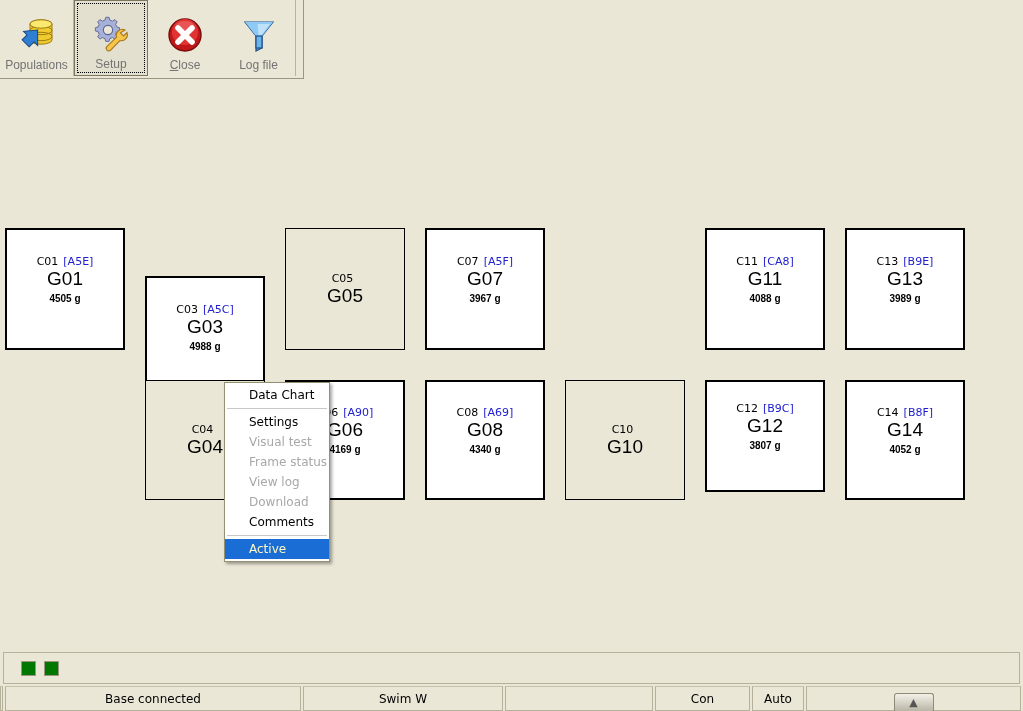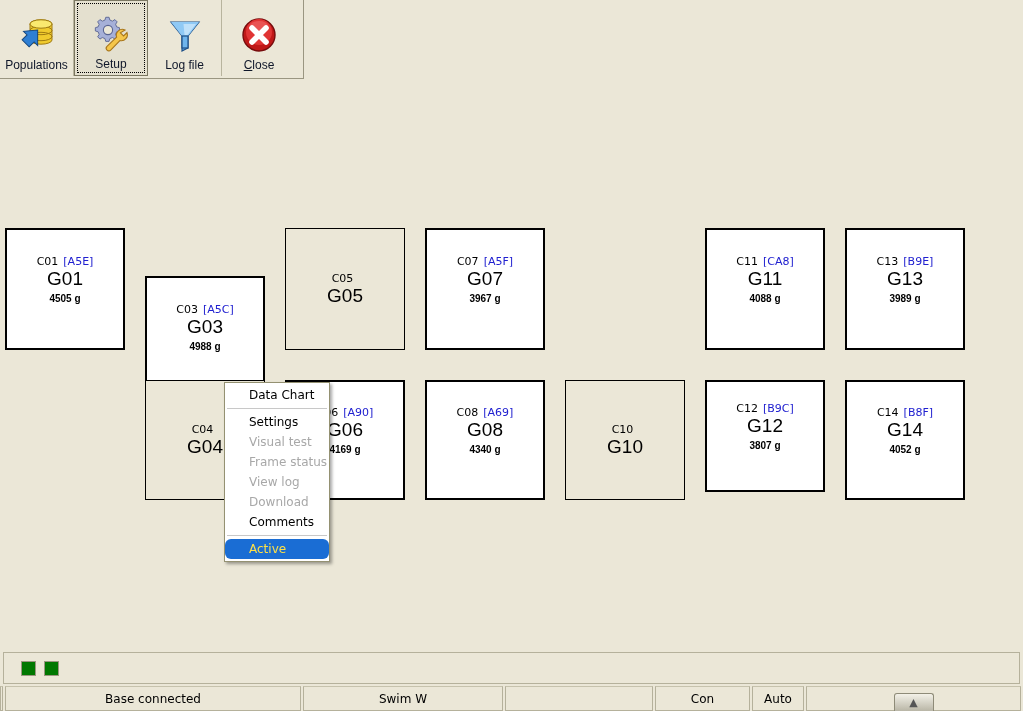--- a/index.html
+++ b/index.html
@@ -54,21 +54,21 @@
     pointer-events: none;
   }
   .tb-icon {
     width: 40px;
     height: 40px;
     margin-bottom: 4px;
     display: block;
   }
   .tb-label {
     font-size: 12px;
-    color: #0f172a;
+    color: #737373;
     line-height: 13px;
     white-space: nowrap;
   }
   .tb-label u { text-decoration: underline; }
 
   
   #grid {
     position: absolute;
     left: 0; top: 0;
     width: 1023px;
@@ -141,21 +141,21 @@
   .mi {
     font-size: 12px;
     line-height: 14px;
     color: #000;
     padding: 3px 6px 3px 24px;
     white-space: nowrap;
     cursor: default;
     font-family: "DejaVu Sans", sans-serif;
   }
   .mi.disabled { color: #a8a8a8; }
-  .mi.selected { background: #1a6dd4; color: #fde047; border-radius: 6px; }
+  .mi.selected { background: #1a6dd4; color: #fef9c3; }
   .msep {
     height: 1px;
     background: #c8c8c8;
     margin: 3px 2px 3px 2px;
   }
 
   
   #ledbar {
     position: absolute;
     left: 3px;
@@ -250,42 +250,42 @@
     <span class="tb-icon">
       <svg width="40" height="40" viewBox="0 0 40 40">
         <path d="M16 3 l4 0 l1 3.4 l3.2 1.3 l2.9-1.9 l2.8 2.8 l-1.9 2.9 l1.3 3.2 l3.4 1 l0 4 l-3.4 1 l-1.3 3.2 l1.9 2.9 l-2.8 2.8 l-2.9-1.9 l-3.2 1.3 l-1 3.4 l-4 0 l-1-3.4 l-3.2-1.3 l-2.9 1.9 l-2.8-2.8 l1.9-2.9 l-1.3-3.2 l-3.4-1 l0-4 l3.4-1 l1.3-3.2 l-1.9-2.9 l2.8-2.8 l2.9 1.9 l3.2-1.3 Z" fill="#a6b0d8" stroke="#5a6492" stroke-width="1.1" transform="scale(0.82) translate(2,1)"></path>
         <circle cx="17" cy="16" r="4.6" fill="#ebe7d7" stroke="#5a6492" stroke-width="1.1"></circle>
         <path d="M34 16 a6 6 0 0 0 -8.4 7.2 L16 32.4 a2.6 2.6 0 0 0 3.7 3.7 l9.2-9.6 A6 6 0 0 0 36 18.6 l-3.4 3.4 l-3.2-3.2 Z" fill="#f5c64a" stroke="#a8761a" stroke-width="1.1"></path>
       </svg>
     </span>
     <span class="tb-label">Setup</span>
   </div>
 
+  <div class="tb-btn" style="border-right:none;">
+    <span class="tb-icon">
+      <svg width="40" height="40" viewBox="0 0 40 40">
+        <circle cx="20" cy="20" r="16" fill="#c01818" stroke="#760c0c" stroke-width="1.4"></circle>
+        <circle cx="20" cy="17" r="13" fill="#e03434" stroke="none"></circle>
+        <ellipse cx="20" cy="11" rx="9" ry="5" fill="#f07070" opacity="0.55"></ellipse>
+        <path d="M13 13 L27 27 M27 13 L13 27" stroke="#ffffff" stroke-width="5.6" stroke-linecap="round"></path>
+      </svg>
+    </span>
+    <span class="tb-label"><u>C</u><span>lose</span></span>
+  </div>
+
   <div class="tb-btn">
     <span class="tb-icon">
       <svg width="40" height="40" viewBox="0 0 40 40">
         <path d="M6 7 L34 7 L23 21 L23 33 L17 36 L17 21 Z" fill="#5ba7e8" stroke="#1d4f87" stroke-width="1.2"></path>
         <path d="M6 7 L34 7 L23 21 L17 21 Z" fill="#8fc9f5" stroke="none"></path>
         <path d="M18.5 9 L31 9 L22.5 20 L19.5 20 Z" fill="#cfe8fb" stroke="none" opacity="0.75"></path>
         <rect x="17" y="21" width="6" height="12" fill="#6eb4ec" stroke="#1d4f87" stroke-width="1.2"></rect>
       </svg>
     </span>
     <span class="tb-label">Log file</span>
-  </div>
-
-  <div class="tb-btn" style="border-right:none;">
-    <span class="tb-icon">
-      <svg width="40" height="40" viewBox="0 0 40 40">
-        <circle cx="20" cy="20" r="16" fill="#c01818" stroke="#760c0c" stroke-width="1.4"></circle>
-        <circle cx="20" cy="17" r="13" fill="#e03434" stroke="none"></circle>
-        <ellipse cx="20" cy="11" rx="9" ry="5" fill="#f07070" opacity="0.55"></ellipse>
-        <path d="M13 13 L27 27 M27 13 L13 27" stroke="#ffffff" stroke-width="5.6" stroke-linecap="round"></path>
-      </svg>
-    </span>
-    <span class="tb-label"><u>C</u><span>lose</span></span>
   </div>
 
 </div>
 
 <div id="grid">
 
   <div class="cell" style="left:5px;  top:228px; width:120px; height:122px;">
     <div class="cell-inner">
       <div class="cell-head"><span>C01</span><span class="hex">[A5E]</span></div>
       <div class="cell-id">G01</div>

